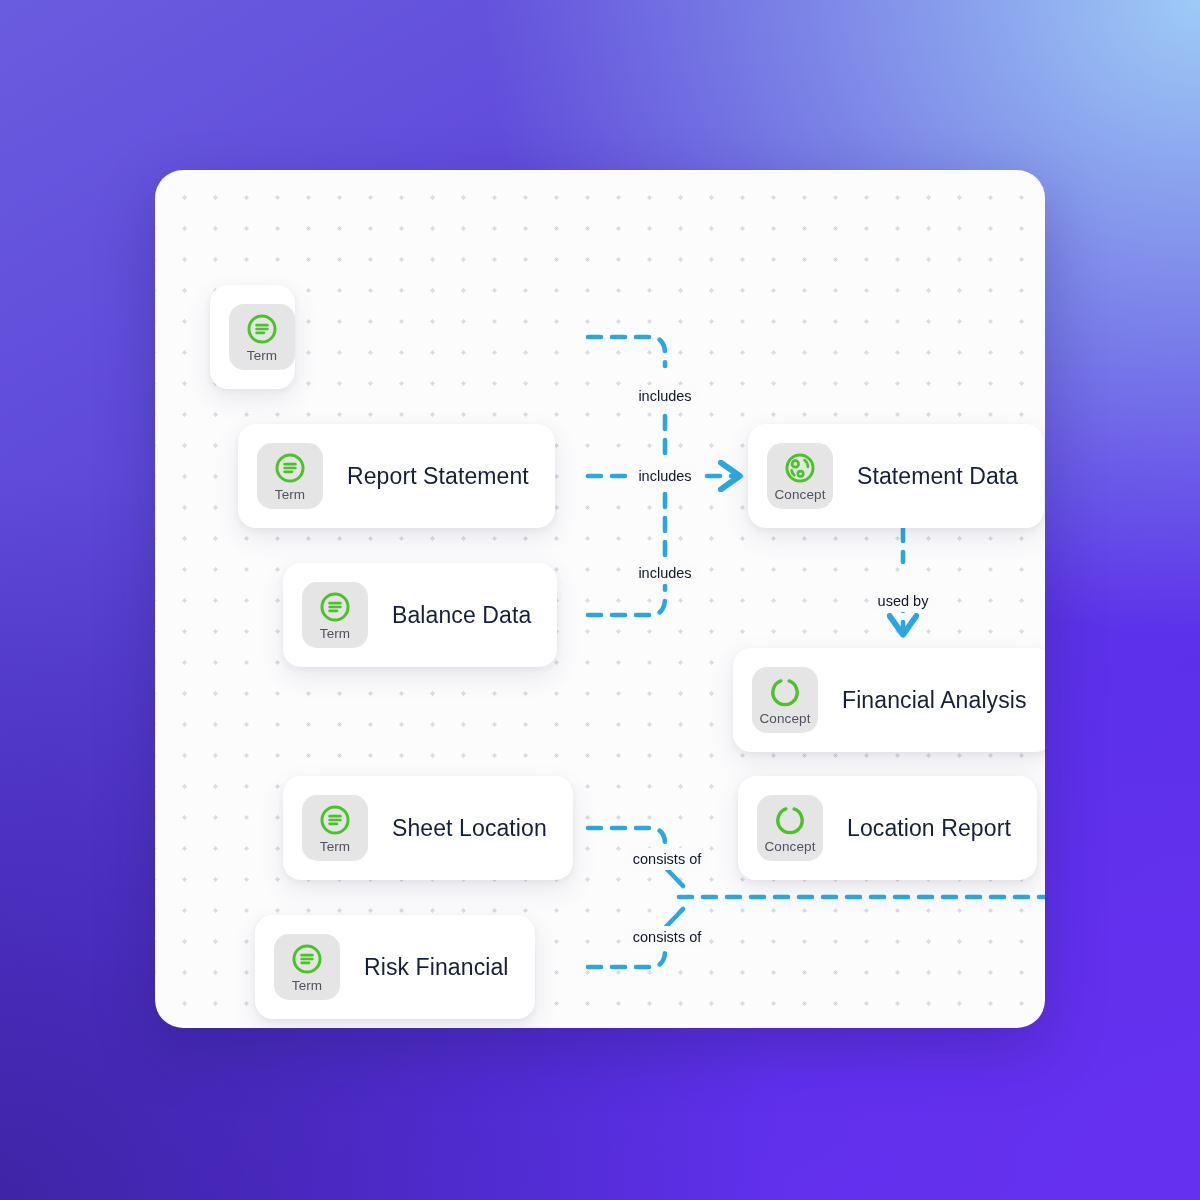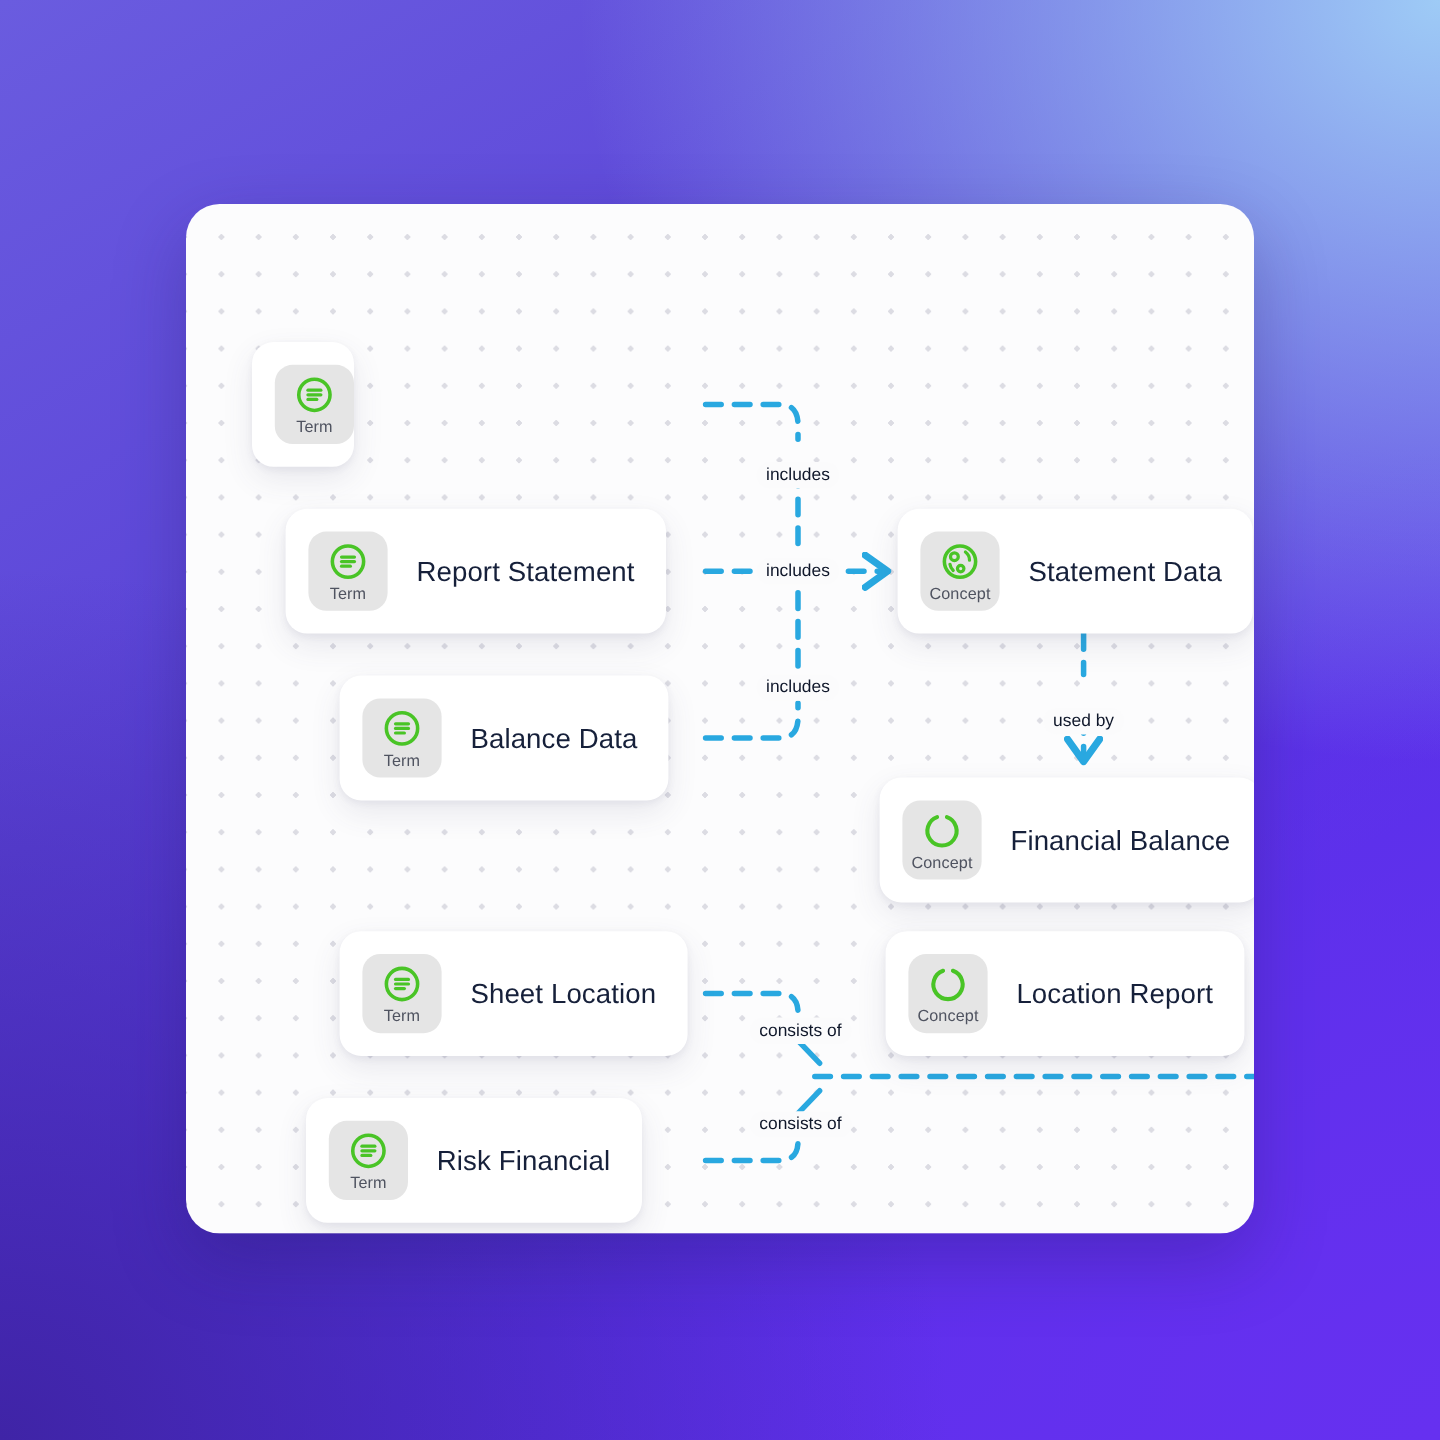--- a/index.html
+++ b/index.html
@@ -188,21 +188,21 @@
       <div class="node-title">Statement Data</div>
     </div>
 
     <div class="node" style="left:578px; top:478px;">
       <div class="badge">
         <svg width="34" height="34" viewBox="0 0 24 24">
           <path d="M14.9,4.2 A8.6,8.6 0 1 1 9.1,4.2" fill="none" stroke="#49c426" stroke-width="2.4" stroke-linecap="round"></path>
         </svg>
         <span class="badge-label">Concept</span>
       </div>
-      <div class="node-title">Financial Balance</div>
+      <div class="node-title">Financial Analysis</div>
     </div>
 
     <div class="node" style="left:583px; top:606px;">
       <div class="badge">
         <svg width="34" height="34" viewBox="0 0 24 24">
           <path d="M14.9,4.2 A8.6,8.6 0 1 1 9.1,4.2" fill="none" stroke="#49c426" stroke-width="2.4" stroke-linecap="round"></path>
         </svg>
         <span class="badge-label">Concept</span>
       </div>
       <div class="node-title">Location Report</div>

